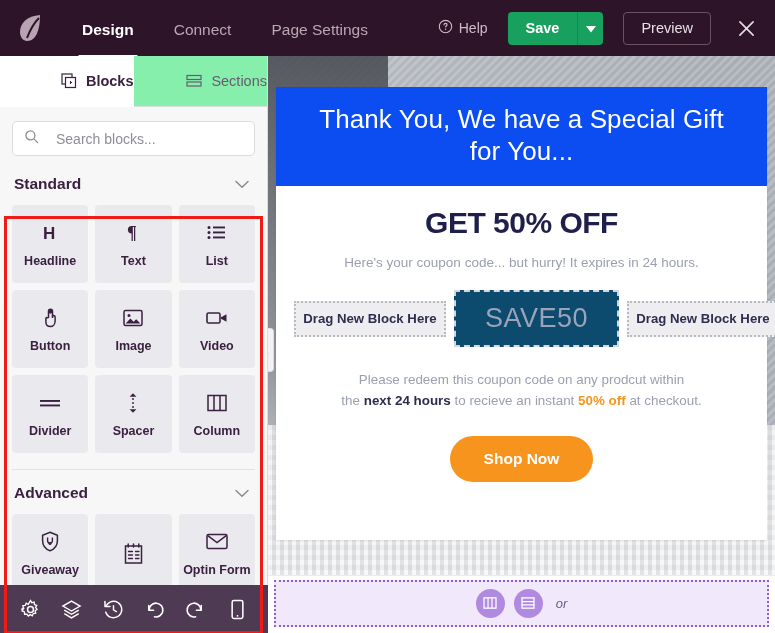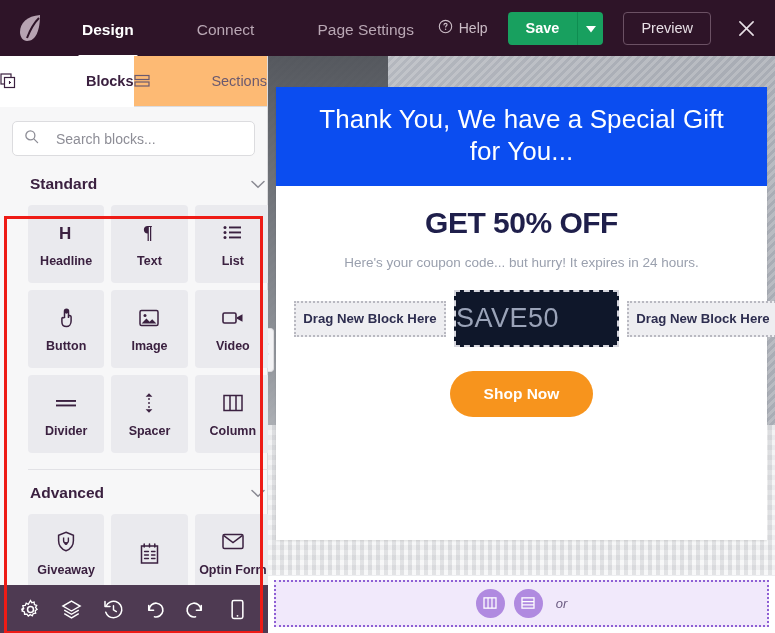--- a/index.html
+++ b/index.html
@@ -12,21 +12,21 @@
   #app { position: relative; width: 775px; height: 633px; }
 
   
   .topbar {
     position: absolute; top: 0; left: 0; width: 775px; height: 56px;
     background: #2e1428;
     display: flex; align-items: center;
   }
   .logo { width: 62px; display: flex; align-items: center; justify-content: center; }
   .logo svg { display: block; }
-  .nav { display: flex; align-items: stretch; height: 52px; gap: 23px; }
+  .nav { display: flex; align-items: stretch; height: 52px; }
   .nav-item {
     position: relative;
     display: flex; align-items: center; justify-content: center;
     padding: 0 20px; height: 56px;
     color: #b9a7b4; font-size: 15.5px; cursor: pointer;
     white-space: nowrap;
   }
   .nav-item.active { color: #ffffff; font-weight: 600; }
   .nav-item.active:after {
     content: ""; position: absolute; bottom: 0; left: 16px; right: 16px;
@@ -60,50 +60,50 @@
     color: #e7dfe5; cursor: pointer;
   }
 
   
   .left-panel {
     position: absolute; top: 56px; left: 0; width: 268px; height: 577px;
     background: #f7f7f8; border-right: 1px solid #dcdcdf;
   }
   .tabs { display: flex; height: 51px; background: #dcd6da; }
   .tab {
-    flex: 1; display: flex; align-items: center; justify-content: space-between; gap: 9px;
+    flex: 1; display: flex; align-items: center; justify-content: flex-end; gap: 9px;
     font-size: 14.5px; color: #55415a; cursor: pointer;
     border-bottom: 1px solid #dcdcdf;
   }
   .tab.active {
     background: #ffffff; color: #3b2140; font-weight: 600;
     border-bottom: 1px solid #ffffff;
   }
-  .tab.inactive { background: #fdba74; color: #6b5a6f; }
+  .tab.inactive { background: #86efac; color: #6b5a6f; }
   .tab svg { display: block; }
 
   .search-wrap { padding: 14px 12px 9px 12px; }
   .search-box {
     display: flex; align-items: center; gap: 17px;
     height: 35px; background: #fff; border: 1px solid #dcdcdf;
     border-radius: 5px; padding: 0 11px;
   }
   .search-box input {
     border: 0; outline: 0; background: transparent; flex: 1;
     font-family: "Liberation Sans", sans-serif; font-size: 14px; color: #6b6b72;
   }
   .search-box input::placeholder { color: #8d8d96; }
 
   .redbox {
     position: absolute; left: 4px; top: 160px; width: 259px; height: 418px;
     border: 3px solid #ee1b16; pointer-events: none; z-index: 20;
   }
 
   .sections-scroll {
-    position: absolute; top: 105px; left: 16px; width: 267px; height: 432px;
+    position: absolute; top: 105px; left: 0; width: 267px; height: 432px;
     overflow: hidden;
   }
   .group-head {
     display: flex; align-items: center; justify-content: space-between;
     padding: 14px 18px 12px 14px;
   }
   .group-title { font-size: 15.5px; font-weight: 700; color: #3b2140; }
   .chev { color: #8a8a93; }
   .grid {
     display: grid; grid-template-columns: repeat(3, 1fr);
@@ -174,22 +174,22 @@
   }
   .dz {
     flex: 0 0 auto; border: 2px dotted #b9b9c1; background: #eeeef1;
     color: #2e2e50; font-size: 13.2px; font-weight: 700;
     height: 36px; display: flex; align-items: center; justify-content: center;
     padding: 0 5px; cursor: pointer;
   }
   .dz.side { width: 152px; }
   .coupon-wrap {
     flex: 0 0 auto; width: 165px; height: 57px;
-    border: 2px dashed #d6d6dd; background: #0f172a;
-    display: flex; align-items: center; justify-content: flex-start; cursor: pointer;
+    border: 2px dashed #d6d6dd; background: #0c4a6e;
+    display: flex; align-items: center; justify-content: center; cursor: pointer;
   }
   .coupon { font-size: 27px; color: #9aa3b8; letter-spacing: .5px; }
   .redeem {
     margin-top: 23px; font-size: 13.4px; color: #9aa0ae; line-height: 1.55;
   }
   .redeem b { color: #2c2c4e; font-weight: 700; }
   .redeem .orange { color: #f7941d; font-weight: 700; }
   .shop-wrap { margin-top: 24px; display: flex; justify-content: center; }
   .shop-btn {
     background: #f7941d; color: #fff; font-size: 15.5px; font-weight: 700;
@@ -527,20 +527,24 @@
             <span>Drag New Block Here</span>
           </div>
           <div class="coupon-wrap">
             <span class="coupon">SAVE50</span>
           </div>
           <div class="dz side">
             <span>Drag New Block Here</span>
           </div>
         </div>
 
+        <div class="redeem">
+          <span>Please redeem this coupon code on any prodcut within</span><br>
+          <span>the </span><b>next 24 hours</b><span> to recieve an instant </span><span class="orange">50% off</span><span> at checkout.</span>
+        </div>
 
         <div class="shop-wrap">
           <button class="shop-btn">Shop Now</button>
         </div>
       </div>
     </div>
 
     <div class="footer-zone-wrap">
       <div class="footer-zone">
         <div class="fz-btn">

